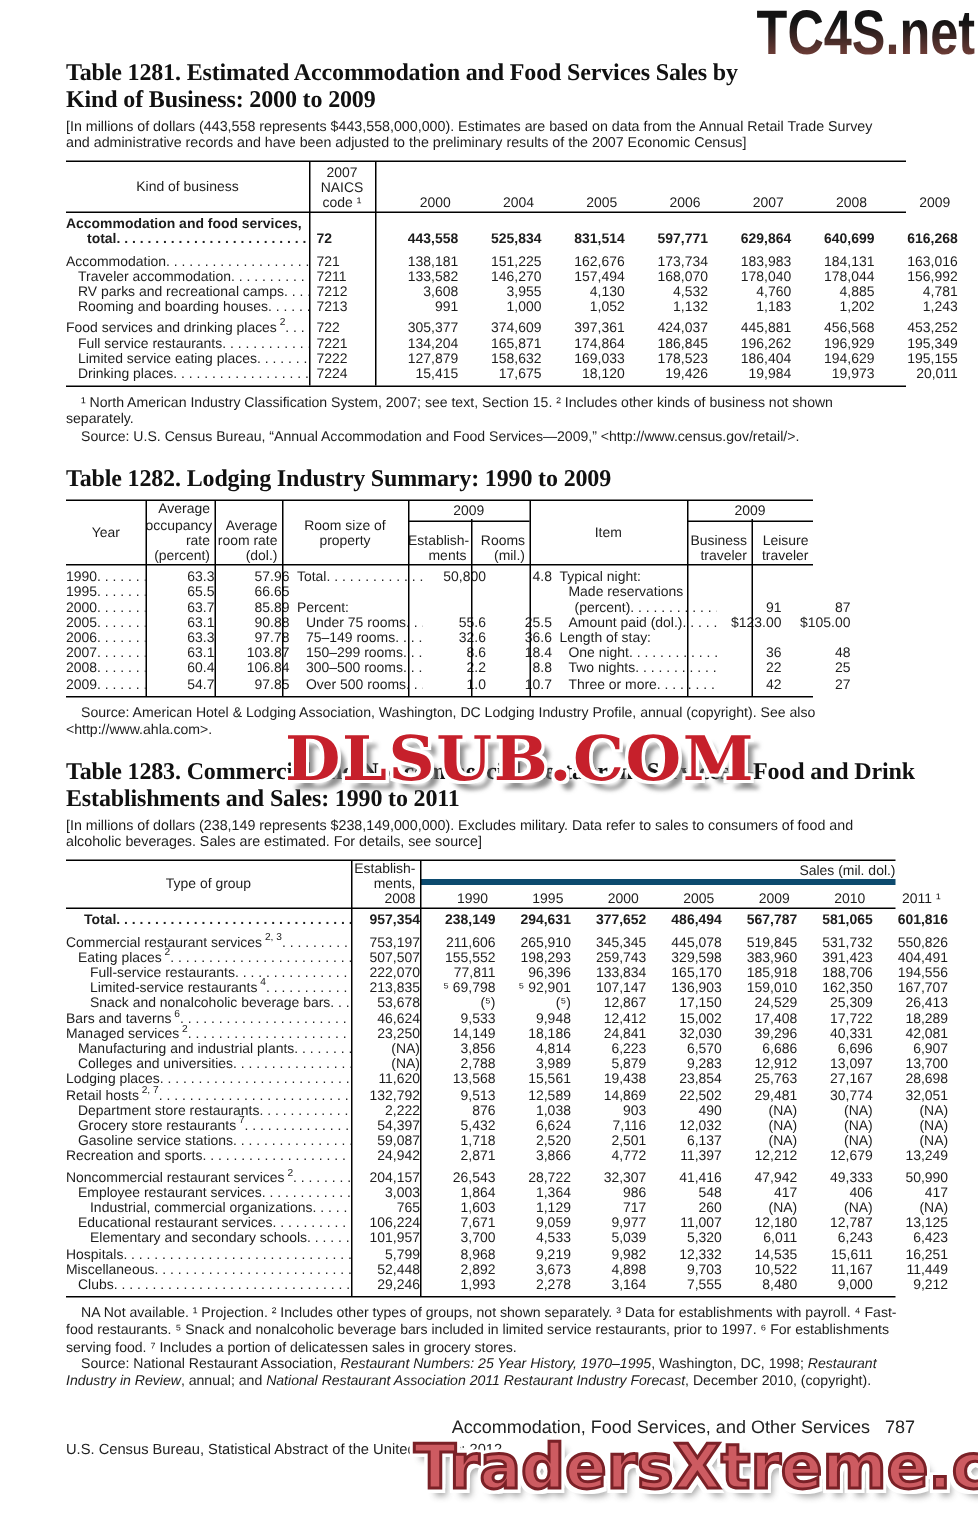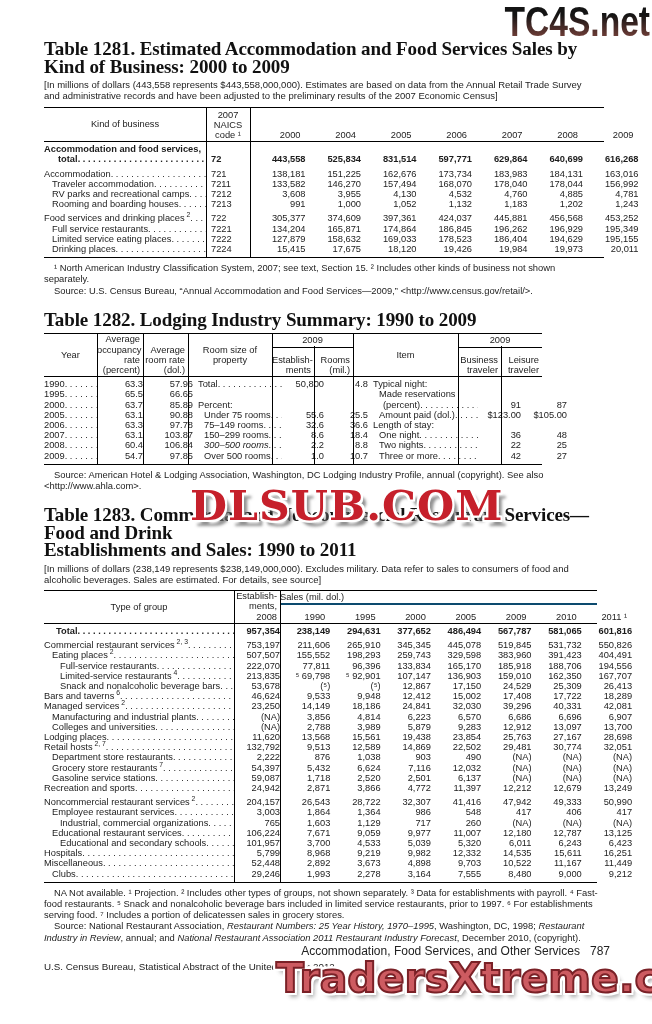--- a/index.html
+++ b/index.html
@@ -1,19 +1,19 @@
 <!DOCTYPE html>
 <html><head>
 <meta charset="utf-8">
 <style>
   html,body{margin:0;padding:0}
   body{width:652px;height:1024px;position:relative;overflow:hidden;background:#fff;
        font-family:"Liberation Sans",sans-serif;color:#1c1c1c;}
   .content{position:absolute;left:44px;top:40px;width:566px}
-  .tbl-title{font-family:"Liberation Serif",serif;font-weight:700;font-size:19px;line-height:17.5px;letter-spacing:-0.1px;color:#111}
+  .tbl-title{font-family:"Liberation Serif",serif;font-weight:700;font-size:16px;line-height:17.5px;letter-spacing:-0.1px;color:#111}
   .note{font-size:9.5px;line-height:11.3px;margin-top:4px;width:556px}
   .fnblock{font-size:9.4px;line-height:11.2px;width:556px;margin-top:4px}
   .fn{text-indent:10px}
   .it{font-style:italic}
   sup{font-size:6.8px;line-height:0;vertical-align:super}
 
   
   .dtable{position:relative;font-size:9.3px;line-height:10.2px;border-top:1px solid #000;border-bottom:1.5px solid #000;margin-top:5px}
   .hdr{display:flex;border-bottom:1.5px solid #000}
   .r{display:flex;align-items:flex-end}
@@ -53,21 +53,21 @@
   .hlines div{padding-right:3px;text-align:right}
   .t82hdr .bot{align-self:flex-end;padding-bottom:1px}
 
   
   .t83{width:553px}
   .t83l{width:190px}
   .t83e{width:46px}
   .t83y{width:45.3px}
   .t83hdr{align-items:stretch}
   .t83sales{display:flex;flex-direction:column;width:317px}
-  .salescap{text-align:left;border-bottom:2px solid #0c4a6e;padding:1px 0}
+  .salescap{text-align:right;border-bottom:4px solid #0c4a6e;padding:1px 0}
   .salesyrs{display:flex;flex:1;align-items:flex-end;padding-bottom:1px}
 
   .sec{margin-top:15px}
 
   
   .footer-right{position:absolute;top:944px;left:0;width:610px;text-align:right;font-size:12px;color:#222}
   .footer-right .pg{margin-left:10px}
   .footer-credit{position:absolute;top:961px;left:44px;font-size:9.8px;color:#222}
 
   
@@ -448,21 +448,21 @@
             <div class="c t82c9 num">48</div>
           </div>
           <div class="r">
             <div class="c t82c1 fx">
               <span style="padding-left: 0px; white-space: nowrap;">2008</span>
               <span class="leader"></span>
             </div>
             <div class="c t82c2 num">60.4</div>
             <div class="c t82c3 num">106.84</div>
             <div class="c t82c4 fx">
-              <span style="padding-left: 6px; white-space: nowrap; font-style: italic;">300–500 rooms</span>
+              <span style="padding-left: 6px; white-space: nowrap;">300–500 rooms</span>
               <span class="leader"></span>
             </div>
             <div class="c t82c5 num">2.2</div>
             <div class="c t82c6 num">8.8</div>
             <div class="c t82c7 fx">
               <span style="padding-left: 6px; white-space: nowrap;">Two nights</span>
               <span class="leader"></span>
             </div>
             <div class="c t82c8 num">22</div>
             <div class="c t82c9 num">25</div>
@@ -842,21 +842,21 @@
             <div class="c t83y num">9,059</div>
             <div class="c t83y num">9,977</div>
             <div class="c t83y num">11,007</div>
             <div class="c t83y num">12,180</div>
             <div class="c t83y num">12,787</div>
             <div class="c t83y num">13,125</div>
           </div>
           <div class="r">
             <div class="c t83l">
               <div class="ll fx">
-                <span style="padding-left: 16px; white-space: nowrap;">Educational and secondary schools</span>
+                <span style="padding-left: 16px; white-space: nowrap;">Elementary and secondary schools</span>
                 <span class="leader"></span>
               </div>
             </div>
             <div class="c t83e num">101,957</div>
             <div class="c t83y num">3,700</div>
             <div class="c t83y num">4,533</div>
             <div class="c t83y num">5,039</div>
             <div class="c t83y num">5,320</div>
             <div class="c t83y num">6,011</div>
             <div class="c t83y num">6,243</div>

